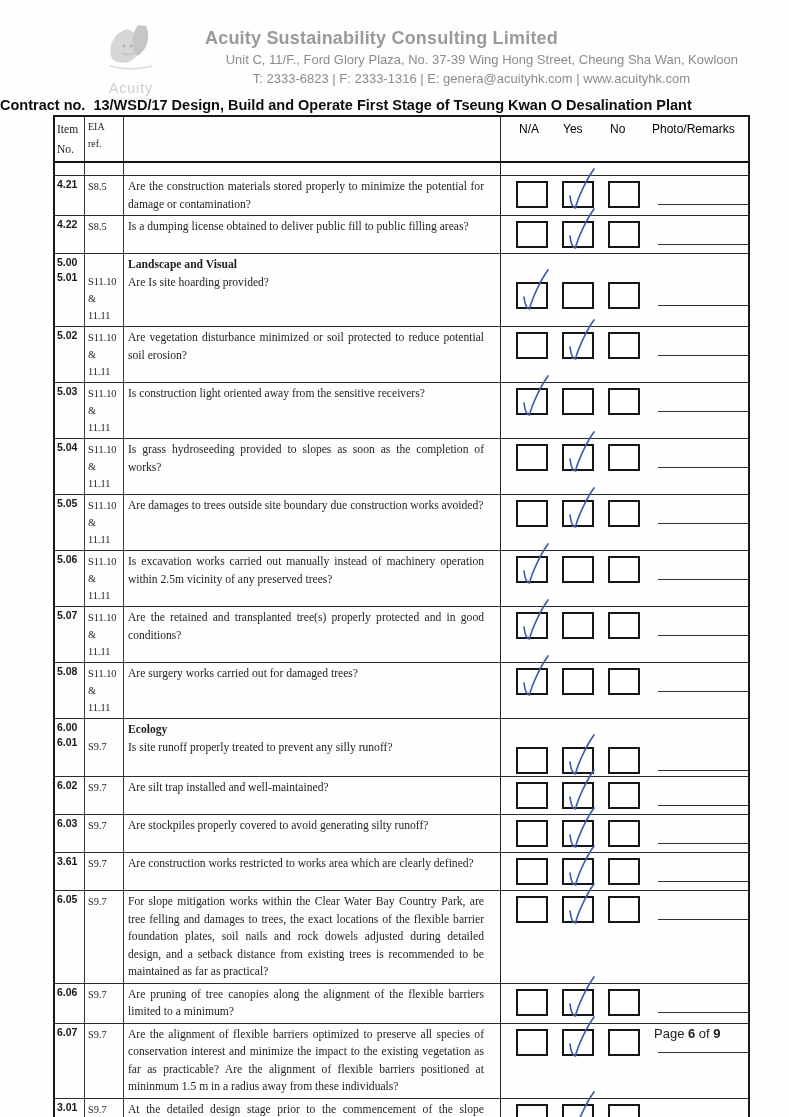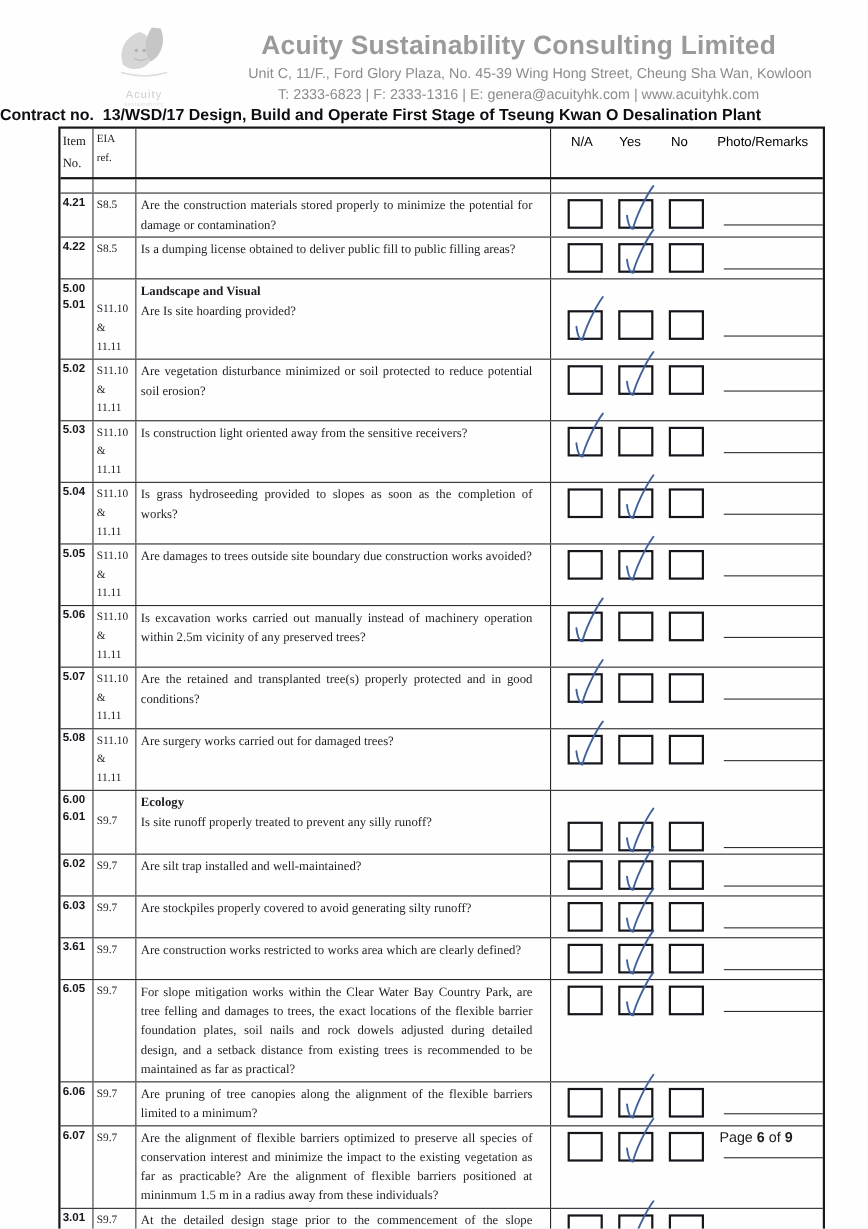--- a/index.html
+++ b/index.html
@@ -1,23 +1,23 @@
 <!DOCTYPE html>
 <html style="--ink: #3c5fa8;"><head>
 <meta charset="utf-8">
 <style>
   html,body{margin:0;padding:0;background:#e8e8e8;}
   .page{position:relative;width:789px;height:1117px;background:#fefefe;overflow:hidden;
         font-family:"Liberation Serif", serif;color:#1d1d24;}
   
   .logo{position:absolute;left:86px;top:22px;width:90px;height:80px;text-align:center;}
-  .logo-name{font-family:"Liberation Sans",sans-serif;font-size:10px;color:#cccccc;margin-top:-2px;letter-spacing:1px;}
+  .logo-name{font-family:"Liberation Sans",sans-serif;font-size:14px;color:#cccccc;margin-top:-2px;letter-spacing:1px;}
   .logo-tag{font-family:"Liberation Sans",sans-serif;font-size:5px;color:#dedede;letter-spacing:.5px;}
   .lh-text{position:absolute;left:205px;top:28px;width:533px;font-family:"Liberation Sans",sans-serif;}
-  .company{font-size:24px;font-weight:700;color:#9a9a9a;text-align:center;letter-spacing:.2px;}
+  .company{font-size:18px;font-weight:700;color:#9a9a9a;text-align:left;letter-spacing:.2px;}
   .addr{font-size:13px;color:#8c8c8c;text-align:right;margin-top:3px;}
   .contact{font-size:13px;color:#8c8c8c;text-align:center;margin-top:4px;}
   .doc-title{position:absolute;left:0;top:97px;width:789px;text-align:left;white-space:pre;
              font-family:"Liberation Sans",sans-serif;font-size:14.5px;font-weight:700;color:#0e0e12;}
   
   .tbl{position:absolute;left:53px;top:115px;width:697px;border:2px solid #17171d;box-sizing:border-box;}
   .row{display:flex;border-bottom:1.3px solid #2a2a30;min-height:38px;box-sizing:border-box;position:relative;}
   .row:last-child{border-bottom:none;}
   .row.header-row{min-height:46px;border-bottom:2.6px solid #121216;}
   .row.spacer{min-height:13px;}
@@ -62,21 +62,21 @@
       <circle cx="30" cy="24" r="1.6" fill="#b2b2b2"></circle>
       <circle cx="37" cy="24" r="1.6" fill="#b2b2b2"></circle>
       <path d="M28 31 Q34 35 40 31" fill="none" stroke="#bdbdbd" stroke-width="1.2"></path>
       <path d="M16 44 Q37 50 58 44" fill="none" stroke="#dcdcdc" stroke-width="1.4"></path>
     </svg>
     <div class="logo-name">Acuity</div>
     <div class="logo-tag">sustainability</div>
   </div>
   <div class="lh-text">
     <div class="company">Acuity Sustainability Consulting Limited</div>
-    <div class="addr">Unit C, 11/F., Ford Glory Plaza, No. 45-39 Wing Hong Street, Cheung Sha Wan, Kowloon</div>
+    <div class="addr">Unit C, 11/F., Ford Glory Plaza, No. 37-39 Wing Hong Street, Cheung Sha Wan, Kowloon</div>
     <div class="contact">T: 2333-6823 | F: 2333-1316 | E: genera@acuityhk.com | www.acuityhk.com</div>
   </div>
 
   <div class="doc-title">Contract no.  13/WSD/17 Design, Build and Operate First Stage of Tseung Kwan O Desalination Plant</div>
 
   <div class="tbl">
     <div class="row header-row">
       <div class="c c-item hdr-item">Item
 No.</div>
       <div class="c c-eia hdr-eia">EIA ref.</div>

